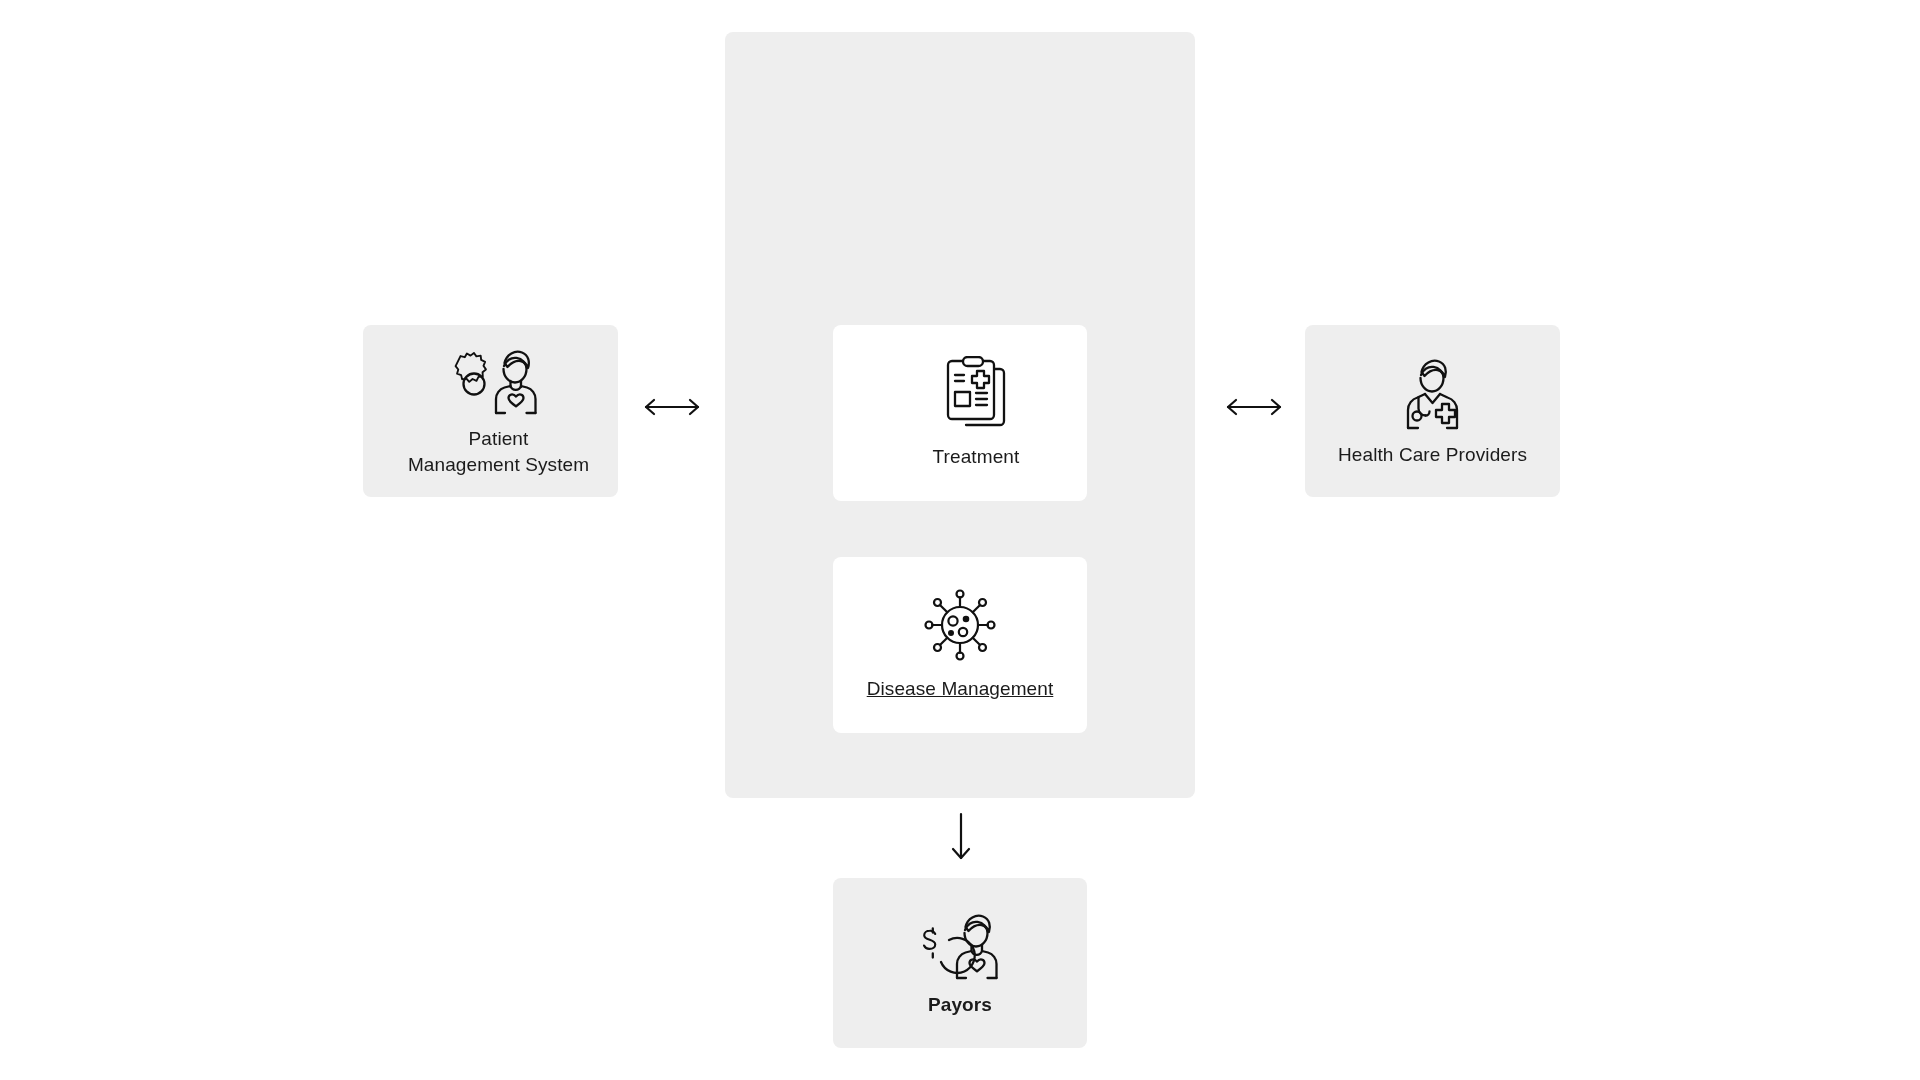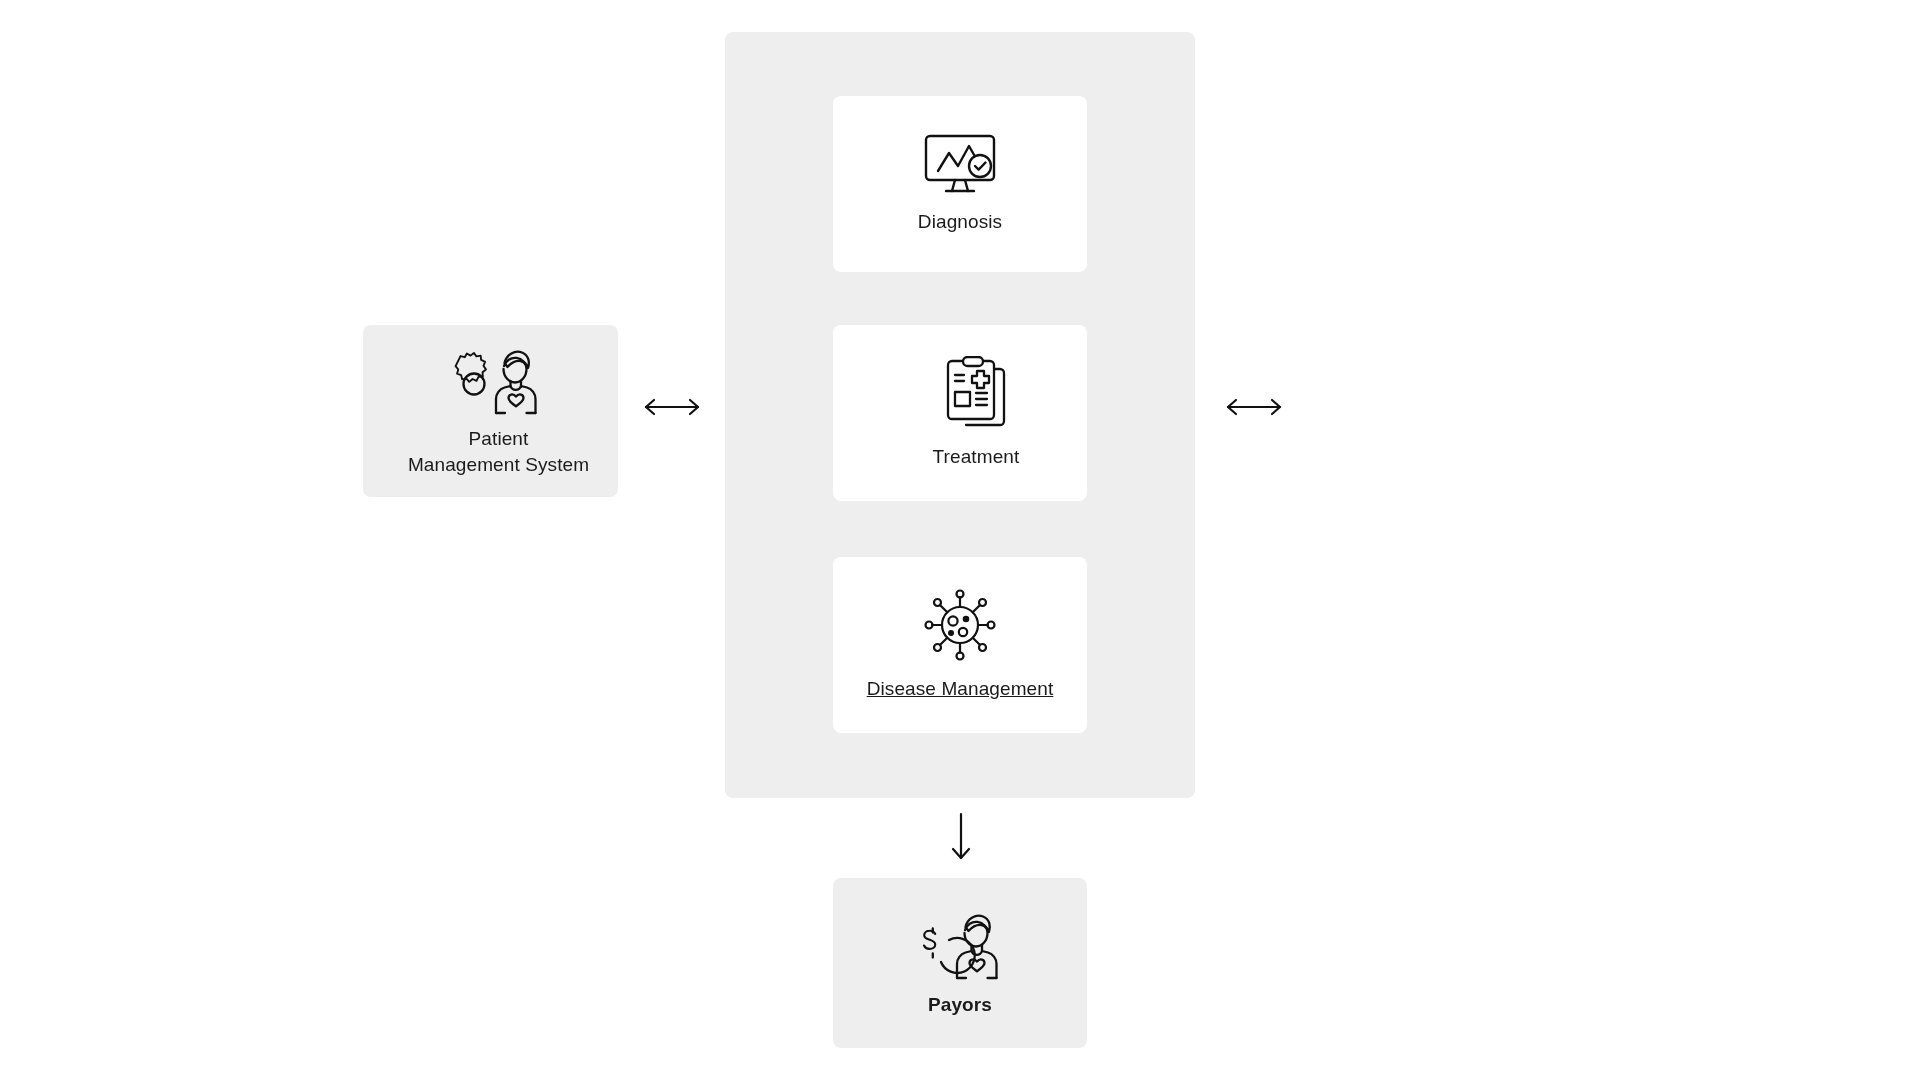--- a/index.html
+++ b/index.html
@@ -95,33 +95,20 @@
   .card .icon-wrap   { margin-bottom: 14px; }
   .entity .icon-wrap { margin-bottom: 10px; }
 </style>
 </head>
 <body>
 
 <div id="diagram">
 
   <div class="panel" id="container-panel"></div>
 
-  <div class="card" id="card-diagnosis">
-    <span class="icon-wrap">
-      <svg width="76" height="62" viewBox="0 0 76 62" fill="none" stroke="#111" stroke-width="2.4" stroke-linecap="round" stroke-linejoin="round">
-        <rect x="4" y="3" width="68" height="44" rx="4"></rect>
-        <path d="M16 38 L27 20 L36 33 L47 13 L55 27"></path>
-        <circle cx="58" cy="33" r="11" fill="#fff"></circle>
-        <path d="M53 33 l3.6 3.6 L63.5 29.5"></path>
-        <path d="M30 58 L33 47 M46 58 L43 47"></path>
-        <path d="M24 58 L52 58"></path>
-      </svg>
-    </span>
-    <div class="node-label">Diagnosis</div>
-  </div>
 
   <div class="card" id="card-treatment">
     <span class="icon-wrap">
       <svg width="68" height="74" viewBox="0 0 68 74" fill="none" stroke="#111" stroke-width="2.3" stroke-linecap="round" stroke-linejoin="round">
         <path d="M52 13 h6 a4 4 0 0 1 4 4 v48 a4 4 0 0 1 -4 4 h-34"></path>
         <rect x="6" y="5" width="46" height="58" rx="4" fill="#fff"></rect>
         <rect x="21" y="1" width="20" height="9" rx="4.5" fill="#fff"></rect>
         <path d="M13 19 h9 M13 25 h9"></path>
         <path d="M35 15 h7 v5 h5 v7 h-5 v5 h-7 v-5 h-5 v-7 h5 z"></path>
         <rect x="13" y="36" width="15" height="14"></rect>
@@ -180,20 +167,41 @@
         <path d="M44 69 V55 a12 12 0 0 1 8.5 -11.5 L58.5 42 a5.5 5.5 0 0 0 10.5 0 l6 1.5 A12 12 0 0 1 83.5 55 v14"></path>
         <path d="M44 69 h9 M74.5 69 h9"></path>
 
         <path d="M64 58.5 c-3 -3.6 -7.5 -2.2 -7.5 1.6 0 3.2 4.3 6 7.5 8.2 3.2 -2.2 7.5 -5 7.5 -8.2 0 -3.8 -4.5 -5.2 -7.5 -1.6 z" transform="translate(0,-6)"></path>
       </svg>
     </span>
     <div class="node-label">Patient
 Management System</div>
   </div>
 
+  <div class="entity" id="entity-hcp">
+    <span class="icon-wrap">
+      <svg width="76" height="78" viewBox="0 0 76 78" fill="none" stroke="#111" stroke-width="2.3" stroke-linecap="round" stroke-linejoin="round">
+
+        <path d="M26 21 a11.5 11.5 0 0 1 22.5 3 c0 7.5 -5.2 13.5 -11.5 13.5 S25.5 31.5 25.5 24"></path>
+        <path d="M26.5 18 c2 -9 10.5 -13 17.5 -10.5 6.5 2.3 8 9.5 6 15.5 -1.5 -4 -4 -6.5 -7.5 -7 -4 -0.5 -9 1.5 -13 6 z"></path>
+
+        <path d="M30 40 L37.5 49 L45 40"></path>
+
+        <path d="M13 74 V56 a13 13 0 0 1 9.5 -12.5 L30 40 M45 40 l7.5 3.5 A13 13 0 0 1 62 56 v18"></path>
+        <path d="M13 74 h10 M52 74 h10"></path>
+
+        <path d="M23.5 43.5 v11 a7 7 0 0 0 7 7 h0"></path>
+        <circle cx="22" cy="62" r="4.5"></circle>
+        <path d="M30.5 61.5 a4 4 0 0 0 4 -4"></path>
+
+        <path d="M47 50 h7 v6 h6 v7 h-6 v6 h-7 v-6 h-6 v-7 h6 z"></path>
+      </svg>
+    </span>
+    <div class="node-label">Health Care Providers</div>
+  </div>
 
   <div class="entity" id="entity-payors">
     <span class="icon-wrap">
       <svg width="94" height="74" viewBox="0 0 94 74" fill="none" stroke="#111" stroke-width="2.3" stroke-linecap="round" stroke-linejoin="round">
 
         <path d="M36 32 a17.5 17.5 0 1 1 -8 22"></path>
         <path d="M22 31.5 a6 6 0 0 0 -6 -3.5 c-3.5 0 -6 2 -6 4.8 0 6 12 4 12 10 0 2.9 -2.6 4.9 -6.2 4.9 a6.3 6.3 0 0 1 -6 -3.6" transform="translate(2,-3) scale(0.92)"></path>
         <path d="M17.8 21.5 v4 M17.8 46.5 v4" transform="translate(2,-1)"></path>
 
         <path d="M52 22 a11.5 11.5 0 0 1 22.5 3 c0 7.5 -5.2 13.5 -11.5 13.5 S51.5 32.5 51.5 25"></path>

